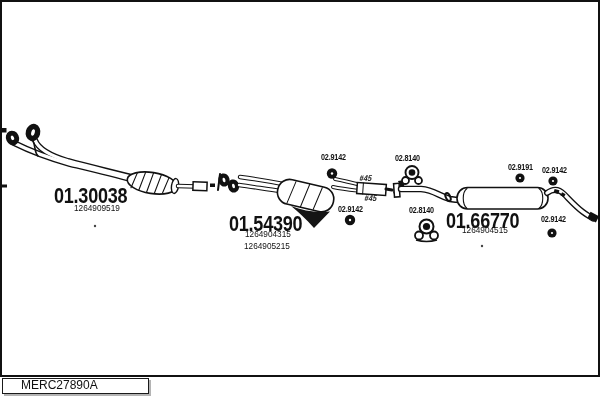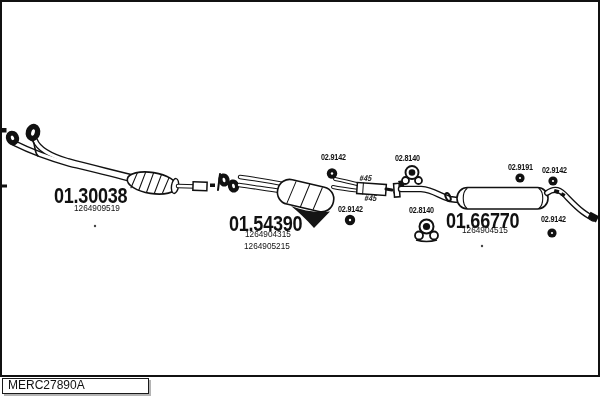--- a/index.html
+++ b/index.html
@@ -14,21 +14,21 @@
   #drawing{position:absolute;left:0;top:0;width:600px;height:377px;}
   .lbl{position:absolute;white-space:nowrap;line-height:1;transform-origin:left top;}
   .part-num{font-size:22px;font-weight:700;letter-spacing:-.3px;transform:scaleX(.82);}
   .oem{font-size:8.5px;font-weight:400;letter-spacing:0;transform:scaleX(.97);}
   .fit{font-size:9px;font-weight:700;transform:scaleX(.8);letter-spacing:-.2px;}
   .clamp{font-size:8.5px;font-weight:700;font-style:italic;transform:scaleX(.85) skewX(-6deg);}
   #footer-box{
     position:absolute;left:2px;top:377.5px;width:147px;height:16px;
     box-sizing:border-box;border:1.5px solid #1a1a1a;background:#fff;
     box-shadow:2px 2px 0 #b4b4b4;
-    font-size:12px;line-height:13.5px;padding-left:5px;color:#111;
+    font-size:12px;line-height:13.5px;padding-left:18px;color:#111;
   }
 </style>
 </head>
 <body>
 
 <div id="stage">
 
   <div id="frame"></div>
 
   <svg id="drawing" viewBox="0 0 600 377" aria-hidden="true">

